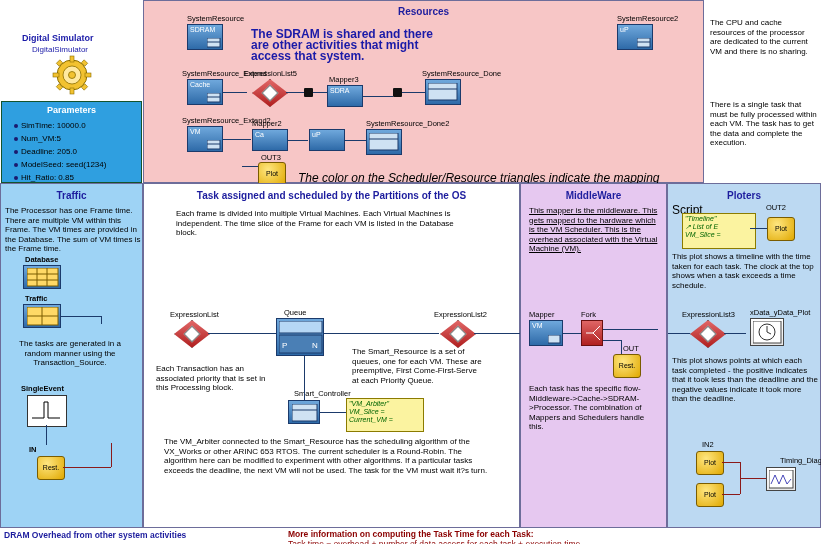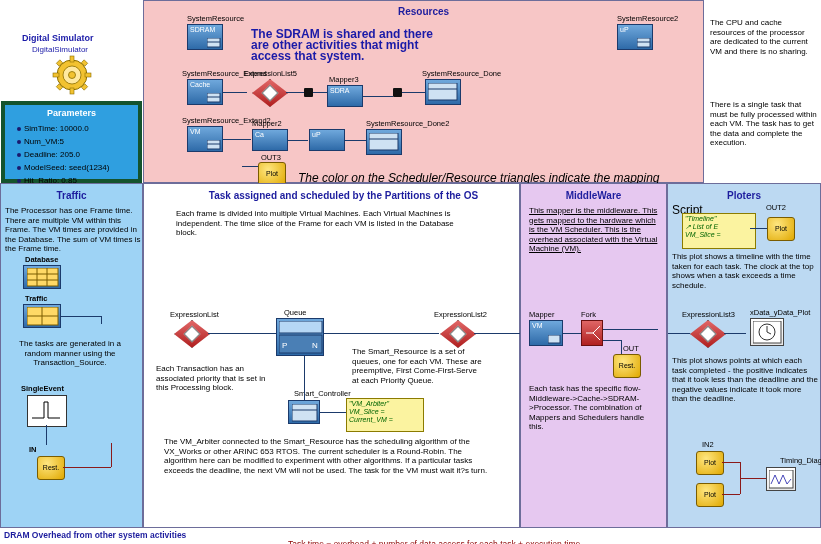--- a/index.html
+++ b/index.html
@@ -12,21 +12,21 @@
     overflow: hidden;
   }
   .abs { position: absolute; }
   .panel { position:absolute; border:1px solid #6d6d9a; box-sizing:border-box; }
   .panel-title {
     position:absolute; width:100%; text-align:center;
     font-weight:bold; color:#1d1d9e; font-size:10px;
   }
   
   #p-sim     { left:0;   top:0;   width:143px; height:100px; background:#ffffff; border:none; }
-  #p-params  { left:1px; top:101px; width:141px; height:82px;  background:#2f9fe0; border:4px solid #14532d; }
+  #p-params  { left:1px; top:101px; width:141px; height:82px;  background:#2f9fe0; border:1px solid #14532d; }
   #p-res     { left:143px; top:0;  width:561px; height:183px; background:#f7c6c6; }
   #p-cpu     { left:704px; top:0;  width:117px; height:183px; background:#ffffff; border:none; }
   #p-traffic { left:0;   top:183px; width:143px; height:345px; background:#9ed3f5; }
   #p-task    { left:143px; top:183px; width:377px; height:345px; background:#ffffff; }
   #p-mid     { left:520px; top:183px; width:147px; height:345px; background:#e6c8f0; }
   #p-plot    { left:667px; top:183px; width:154px; height:345px; background:#bcd9f2; }
   #p-foot    { left:0; top:528px; width:821px; height:16px; background:#ffffff; }
 
   .lbl { position:absolute; font-size:12px; color:#000; }
   .lbl-b { font-weight:bold; }
@@ -243,21 +243,21 @@
     </svg>
   </div>
   <div class="vlineblk" style="left:45px;top:241px;height:20px;"></div>
   <div class="blk-title" style="left:28px;top:261px;font-weight:bold;">IN</div>
   <div class="plotblk" style="left:36px;top:272px;"><span>Rest.</span></div>
   <div class="line" style="left:62px;top:283px;width:48px;"></div>
   <div class="vline" style="left:110px;top:259px;height:24px;"></div>
 </div>
 
 <div class="panel" id="p-task">
-  <div class="panel-title" style="top:6px;padding-left:12px;">Task assigned and scheduled by the Partitions of the OS</div>
+  <div class="panel-title" style="top:6px;">Task assigned and scheduled by the Partitions of the OS</div>
   <div class="small-txt" style="left:32px;top:25px;width:280px;">Each frame is divided into multiple Virtual Machines.  Each Virtual Machines is independent.  The time slice of the Frame for each VM is listed in the Database block.</div>
 
   <div class="blk-title" style="left:26px;top:126px;">ExpressionList</div>
   <div class="diamond" style="left:30px;top:136px;">
       <div class="diamond-in"></div>
     </div>
   <div class="lineblk" style="left:64px;top:149px;width:68px;"></div>
 
   <div class="blk-title" style="left:140px;top:124px;">Queue</div>
   <div class="blk" style="left:132px;top:134px;width:48px;height:38px;">
@@ -378,14 +378,15 @@
   <div class="blk" style="left:98px;top:283px;width:30px;height:24px;background:linear-gradient(#ffffff,#e8e8e8);border-color:#444;">
     <svg style="position:absolute;left:2px;top:2px;" width="25" height="19">
       <rect x="0" y="0" width="24" height="18" fill="#fff" stroke="#444"></rect>
       <polyline points="2,14 6,5 10,14 14,5 18,14 22,9" fill="none" stroke="#1a1aa8" stroke-width="0.8"></polyline>
     </svg>
   </div>
 </div>
 
 <div id="p-foot" class="abs">
   <div class="lbl lbl-b" style="left:4px;top:2px;color:#1d1d9e;font-size:8.5px;">DRAM Overhead from other system activities</div>
+  <div class="lbl lbl-b" style="left:288px;top:1px;color:#8b0000;font-size:8.5px;">More information on computing the Task Time for each Task:</div>
   <div class="lbl" style="left:288px;top:11px;color:#8b0000;font-size:8.5px;">Task time = overhead + number of data access for each task + execution time</div>
 </div>
 
 </body></html>

